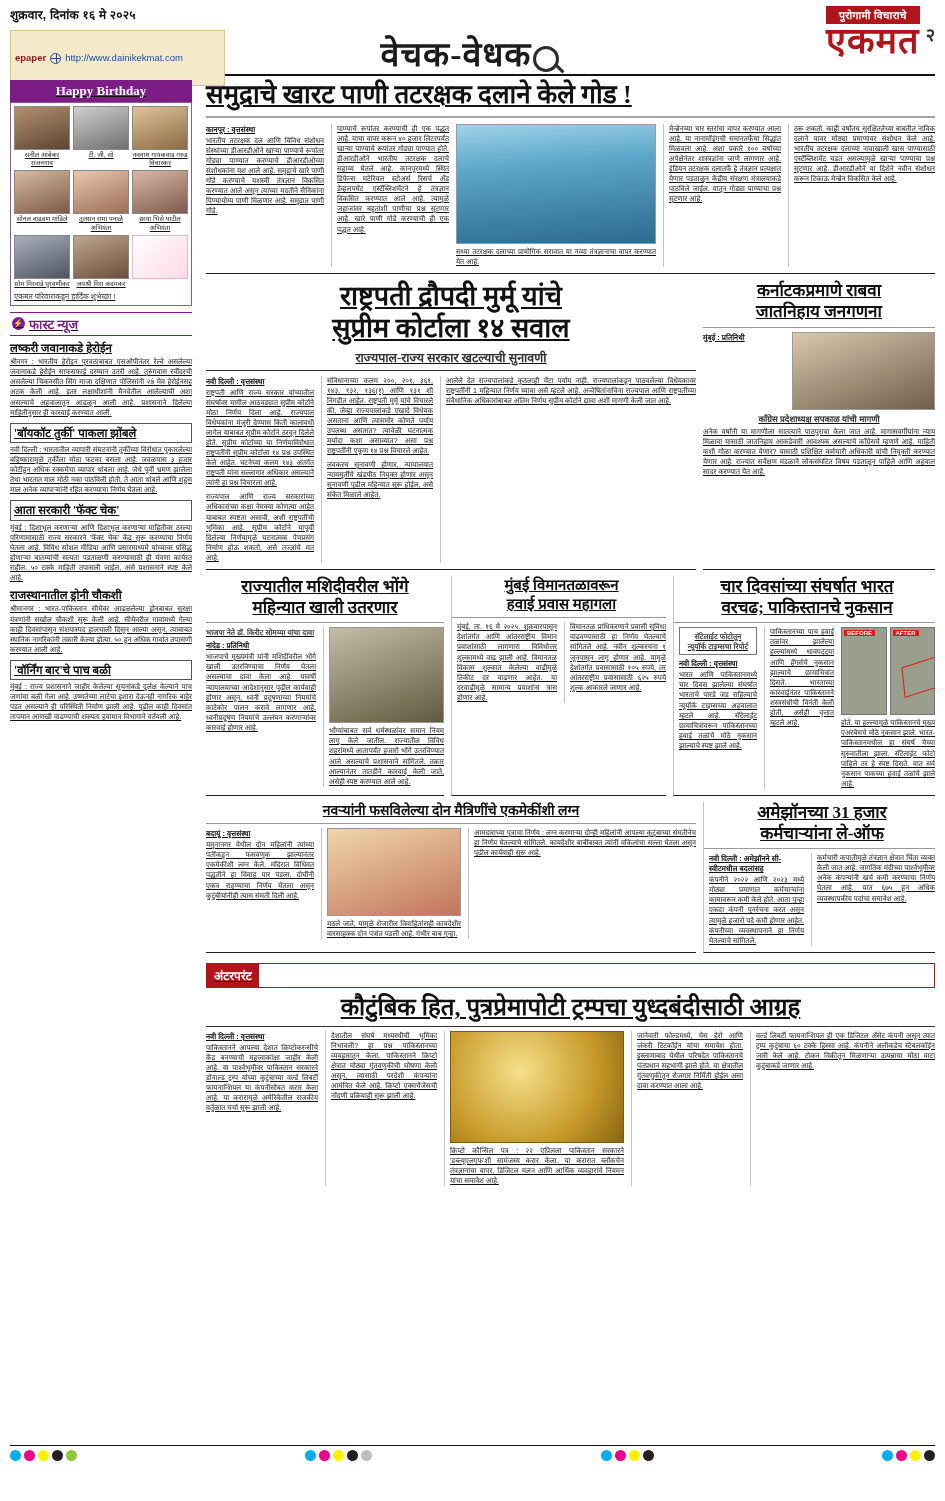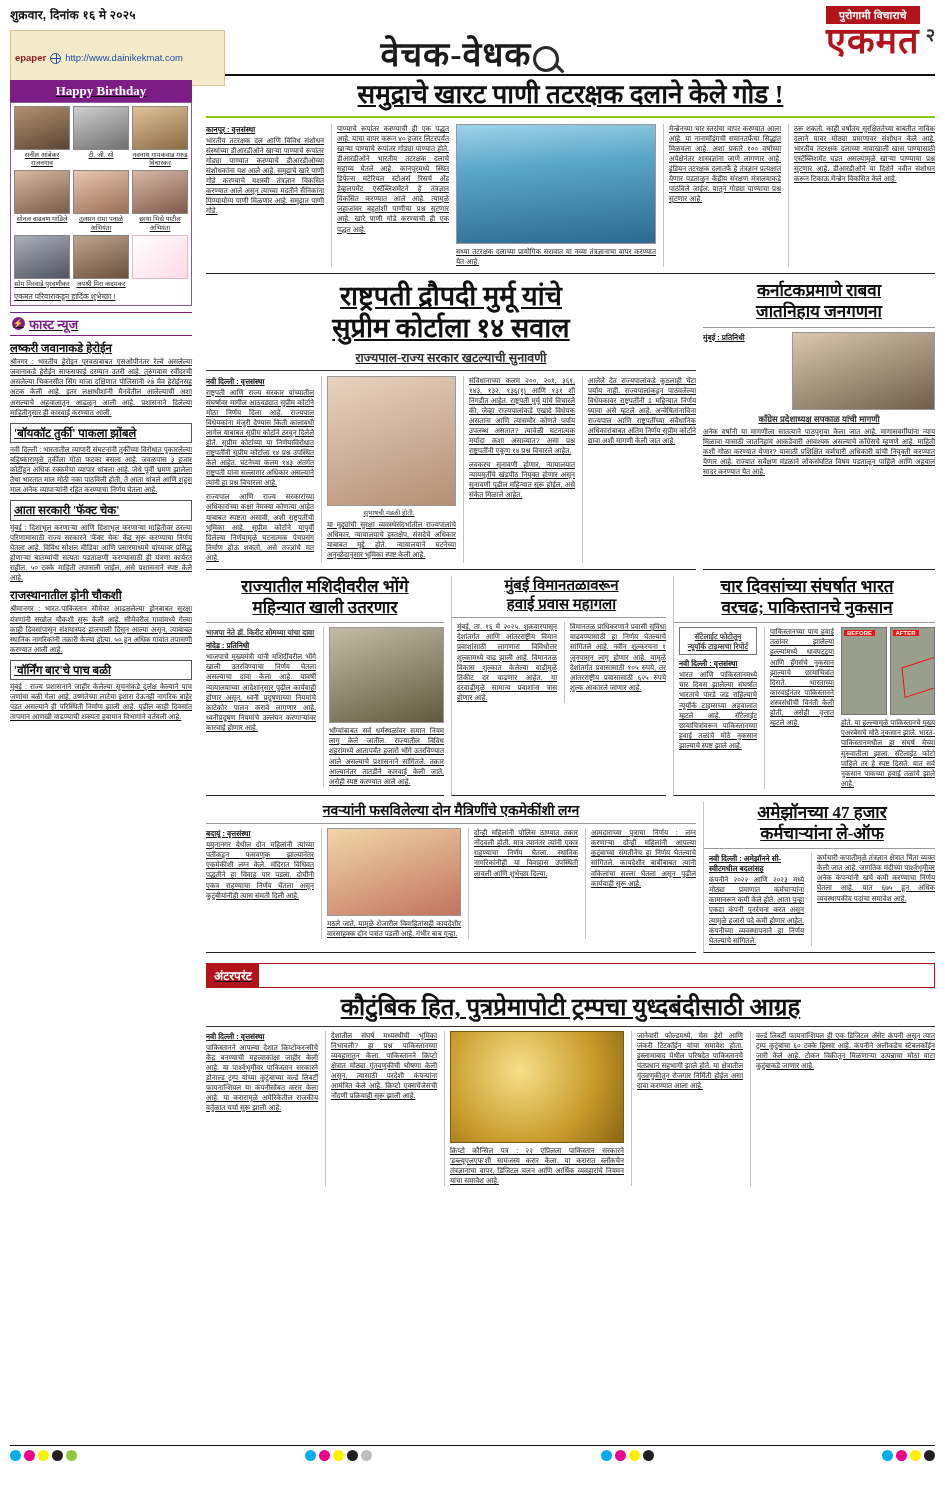--- a/index.html
+++ b/index.html
@@ -58,21 +58,21 @@
   .bday-flower{ background:linear-gradient(135deg,#fff,#ffd9e6); border:1px solid #e6b7c9; height:44px;}
 
   .fastnews-hdr{ display:flex; align-items:center; gap:4px; border-top:1px solid #7c1d86; border-bottom:1px solid #7c1d86; margin-top:6px; padding:2px 2px; }
   .fn-dot{ width:13px;height:13px;border-radius:50%;background:#7c1d86; color:#fff; font-size:8px; text-align:center; line-height:13px;}
   .fn-title{ color:#7c1d86; font-weight:bold; font-size:13px; font-family:"Liberation Serif", serif;}
   .rail-head{ font-weight:bold; font-size:11.5px; color:#111; margin:5px 0 2px; font-family:"Liberation Serif", serif; line-height:1.25;}
   .rail-head.box{ border:1px solid #555; padding:2px 3px; display:block; }
   .txt{ font-size:7.1px; line-height:1.42; text-align:justify; color:#1a1a1a; }
 
   
-  .lead-head{ font-family:"Liberation Serif", serif; font-weight:bold; font-size:26px; text-align:center; line-height:1.15; border-bottom:2px solid #84cc16; padding-bottom:6px;}
+  .lead-head{ font-family:"Liberation Serif", serif; font-weight:bold; font-size:26px; text-align:left; line-height:1.15; border-bottom:2px solid #a3a3a3; padding-bottom:6px;}
   .sec{ border-bottom:1.5px solid #222; padding-bottom:6px; margin-bottom:6px; }
   .cols3{ display:flex; gap:7px; }
   .cols4{ display:flex; gap:7px; }
   .byline{ font-size:7.4px; font-weight:bold; color:#111; margin-bottom:2px;}
   .photo{ background:linear-gradient(160deg,#79b7d6,#2e6d92); border:1px solid #999;}
   .photo.water{ background:linear-gradient(175deg,#9fd3e8 0%,#5ba6c9 35%,#2c6a8f 100%); }
   .cap{ font-size:6.6px; color:#333; text-align:center; margin-top:2px;}
 
   .bighead{ font-family:"Liberation Serif", serif; font-weight:bold; font-size:27px; line-height:1.2; text-align:center; }
   .subhead{ text-align:center; font-size:12.5px; font-weight:bold; color:#333; border-bottom:1px solid #333; padding-bottom:4px; margin-top:4px; font-family:"Liberation Serif", serif;}
@@ -237,25 +237,20 @@
       <div class="cols3">
         <div style="width:490px;" class="sec">
           <div class="bighead">राष्ट्रपती द्रौपदी मुर्मू यांचे</div>
           <div class="bighead">सुप्रीम कोर्टाला १४ सवाल</div>
           <div class="subhead">राज्यपाल-राज्य सरकार खटल्याची सुनावणी</div>
           <div class="cols4" style="margin-top:5px;">
             <div style="width:108px;">
               <div class="byline">नवी दिल्ली : वृत्तसंस्था</div>
               <div class="txt">राष्ट्रपती आणि राज्य सरकार यांच्यातील संघर्षावर मागील आठवड्यात सुप्रीम कोर्टाने मोठा निर्णय दिला आहे. राज्यपाल विधेयकांना मंजुरी देण्यास किती कालावधी लागेल याबाबत सुप्रीम कोर्टाने ठरवून दिलेले होते. सुप्रीम कोर्टाच्या या निर्णयाविरोधात राष्ट्रपतींनी सुप्रीम कोर्टाला १४ प्रश्न उपस्थित केले आहेत. घटनेच्या कलम १४३ अंतर्गत राष्ट्रपती यांना सल्लागार अधिकार असल्याने त्यांनी हा प्रश्न विचारला आहे.</div>
               <div class="txt" style="margin-top:4px">राज्यपाल आणि राज्य सरकारांच्या अधिकारांच्या कक्षा नेमक्या कोणत्या आहेत याबाबत स्पष्टता असावी, अशी राष्ट्रपतींची भूमिका आहे. सुप्रीम कोर्टाने यापूर्वी दिलेल्या निर्णयामुळे घटनात्मक पेचप्रसंग निर्माण होऊ शकतो, असे तज्ज्ञांचे मत आहे.</div>
-            </div>
-            <div style="width:135px;" class="vline">
-              <div class="portrait" style="height:130px;margin-left:5px"></div>
-              <div class="cap">सुभाषची मंडळी होती.</div>
-              <div class="txt" style="padding-left:5px;margin-top:3px">या मुद्द्यांची सुरक्षा व्यवस्थेसंदर्भातील राज्यपालांचे अधिकार, न्यायालयाचे हस्तक्षेप, संसदेचे अधिकार याबाबत मुद्दे होते. न्यायालयाने घटनेच्या अनुच्छेदानुसार भूमिका स्पष्ट केली आहे.</div>
             </div>
             <div style="width:112px;" class="vline">
               <div class="txt" style="padding-left:5px">संविधानाच्या कलम २००, २०१, ३६१, १४३, १३२, १३६(१) आणि १३१ शी निगडीत आहेत. राष्ट्रपती मुर्मू यांचे विचारले की, जेव्हा राज्यपालांकडे एखादे विधेयक असताना आणि त्यासमोर कोणते पर्याय उपलब्ध असतात? त्यावेळी घटनात्मक मर्यादा कशा असाव्यात? असा प्रश्न राष्ट्रपतींनी एकूण १४ प्रश्न विचारले आहेत.</div>
               <div class="txt" style="padding-left:5px;margin-top:4px">लवकरच सुनावणी होणार, न्यायालयात न्यायमूर्तींचे खंडपीठ नियुक्त होणार असून सुनावणी पुढील महिन्यात सुरू होईल, असे संकेत मिळाले आहेत.</div>
             </div>
             <div style="flex:1;" class="vline">
               <div class="txt" style="padding-left:5px">आलेले देत राज्यपालांकडे कुठलाही चेंटा पर्याय नाही. राज्यपालांकडून पाठवलेल्या विधेयकावर राष्ट्रपतींनी 1 महिन्यात निर्णय घ्यावा असे म्हटले आहे. अन्वेषितांनाविना राज्यपाल आणि राष्ट्रपतींच्या संवैधानिक अधिकारांबाबत अंतिम निर्णय सुप्रीम कोर्टाने द्यावा अशी मागणी केली जात आहे.</div>
             </div>
           </div>
         </div>
@@ -347,31 +342,28 @@
           <div class="hr-thin"></div>
           <div class="cols4">
             <div style="width:108px;">
               <div class="byline">बदायूं : वृत्तसंस्था</div>
               <div class="txt">यमुनानगर येथील दोन महिलांनी त्यांच्या पतींकडून फसवणूक झाल्यानंतर एकमेकींशी लग्न केले. मंदिरात विधिवत पद्धतीने हा विवाह पार पडला. दोघींनी एकत्र राहण्याचा निर्णय घेतला असून कुटुंबीयांनीही त्यास संमती दिली आहे.</div>
             </div>
             <div style="width:140px;" class="vline">
               <div class="wedding" style="height:88px;margin-left:5px"></div>
               <div class="txt" style="padding-left:5px;margin-top:3px">मठले जाते, यामुळे शेजारील विवाहितांसही कायदेशीर वारसाहक्क दोन पत्रांत पडली आहे. गंभीर बाब गुन्हा.</div>
             </div>
-            <div style="width:110px;" class="vline">
-              <div class="txt" style="padding-left:5px">दोन्ही महिलांनी पोलिस ठाण्यात तक्रार नोंदवली होती. मात्र त्यानंतर त्यांनी एकत्र राहण्याचा निर्णय घेतला. स्थानिक नागरिकांनीही या विवाहास उपस्थिती लावली आणि शुभेच्छा दिल्या.</div>
-            </div>
             <div style="flex:1;" class="vline">
               <div class="txt" style="padding-left:5px">आमदाराच्या पुत्राचा निर्णय : लग्न करणाऱ्या दोन्ही महिलांनी आपल्या कुटुंबाच्या संमतीनेच हा निर्णय घेतल्याचे सांगितले. कायदेशीर बाबींबाबत त्यांनी वकिलांचा सल्ला घेतला असून पुढील कार्यवाही सुरू आहे.</div>
             </div>
           </div>
         </div>
 
         <div style="flex:1;" class="sec vline">
-          <div class="midhead" style="padding-left:5px">अमेझॉनच्या 47 हजार</div>
+          <div class="midhead" style="padding-left:5px">अमेझॉनच्या 31 हजार</div>
           <div class="midhead" style="padding-left:5px">कर्मचाऱ्यांना ले-ऑफ</div>
           <div class="hr-thin"></div>
           <div class="cols3" style="padding-left:5px">
             <div style="width:95px;">
               <div class="byline">नवी दिल्ली : अमेझॉनने सी-स्वीटमधील बदलांसह</div>
               <div class="txt">कंपनीने २०२२ आणि २०२३ मध्ये मोठ्या प्रमाणात कर्मचाऱ्यांना कामावरून कमी केले होते. आता पुन्हा एकदा कंपनी पुनर्रचना करत असून त्यामुळे हजारो पदे कमी होणार आहेत. कंपनीच्या व्यवस्थापनाने हा निर्णय घेतल्याचे सांगितले.</div>
             </div>
             <div style="flex:1;" class="vline">
               <div class="txt" style="padding-left:5px">कर्मचारी कपातीमुळे तंत्रज्ञान क्षेत्रात चिंता व्यक्त केली जात आहे. जागतिक मंदीच्या पार्श्वभूमीवर अनेक कंपन्यांनी खर्च कमी करण्याचा निर्णय घेतला आहे. यात ६७५ हून अधिक व्यवस्थापकीय पदांचा समावेश आहे.</div>
             </div>

